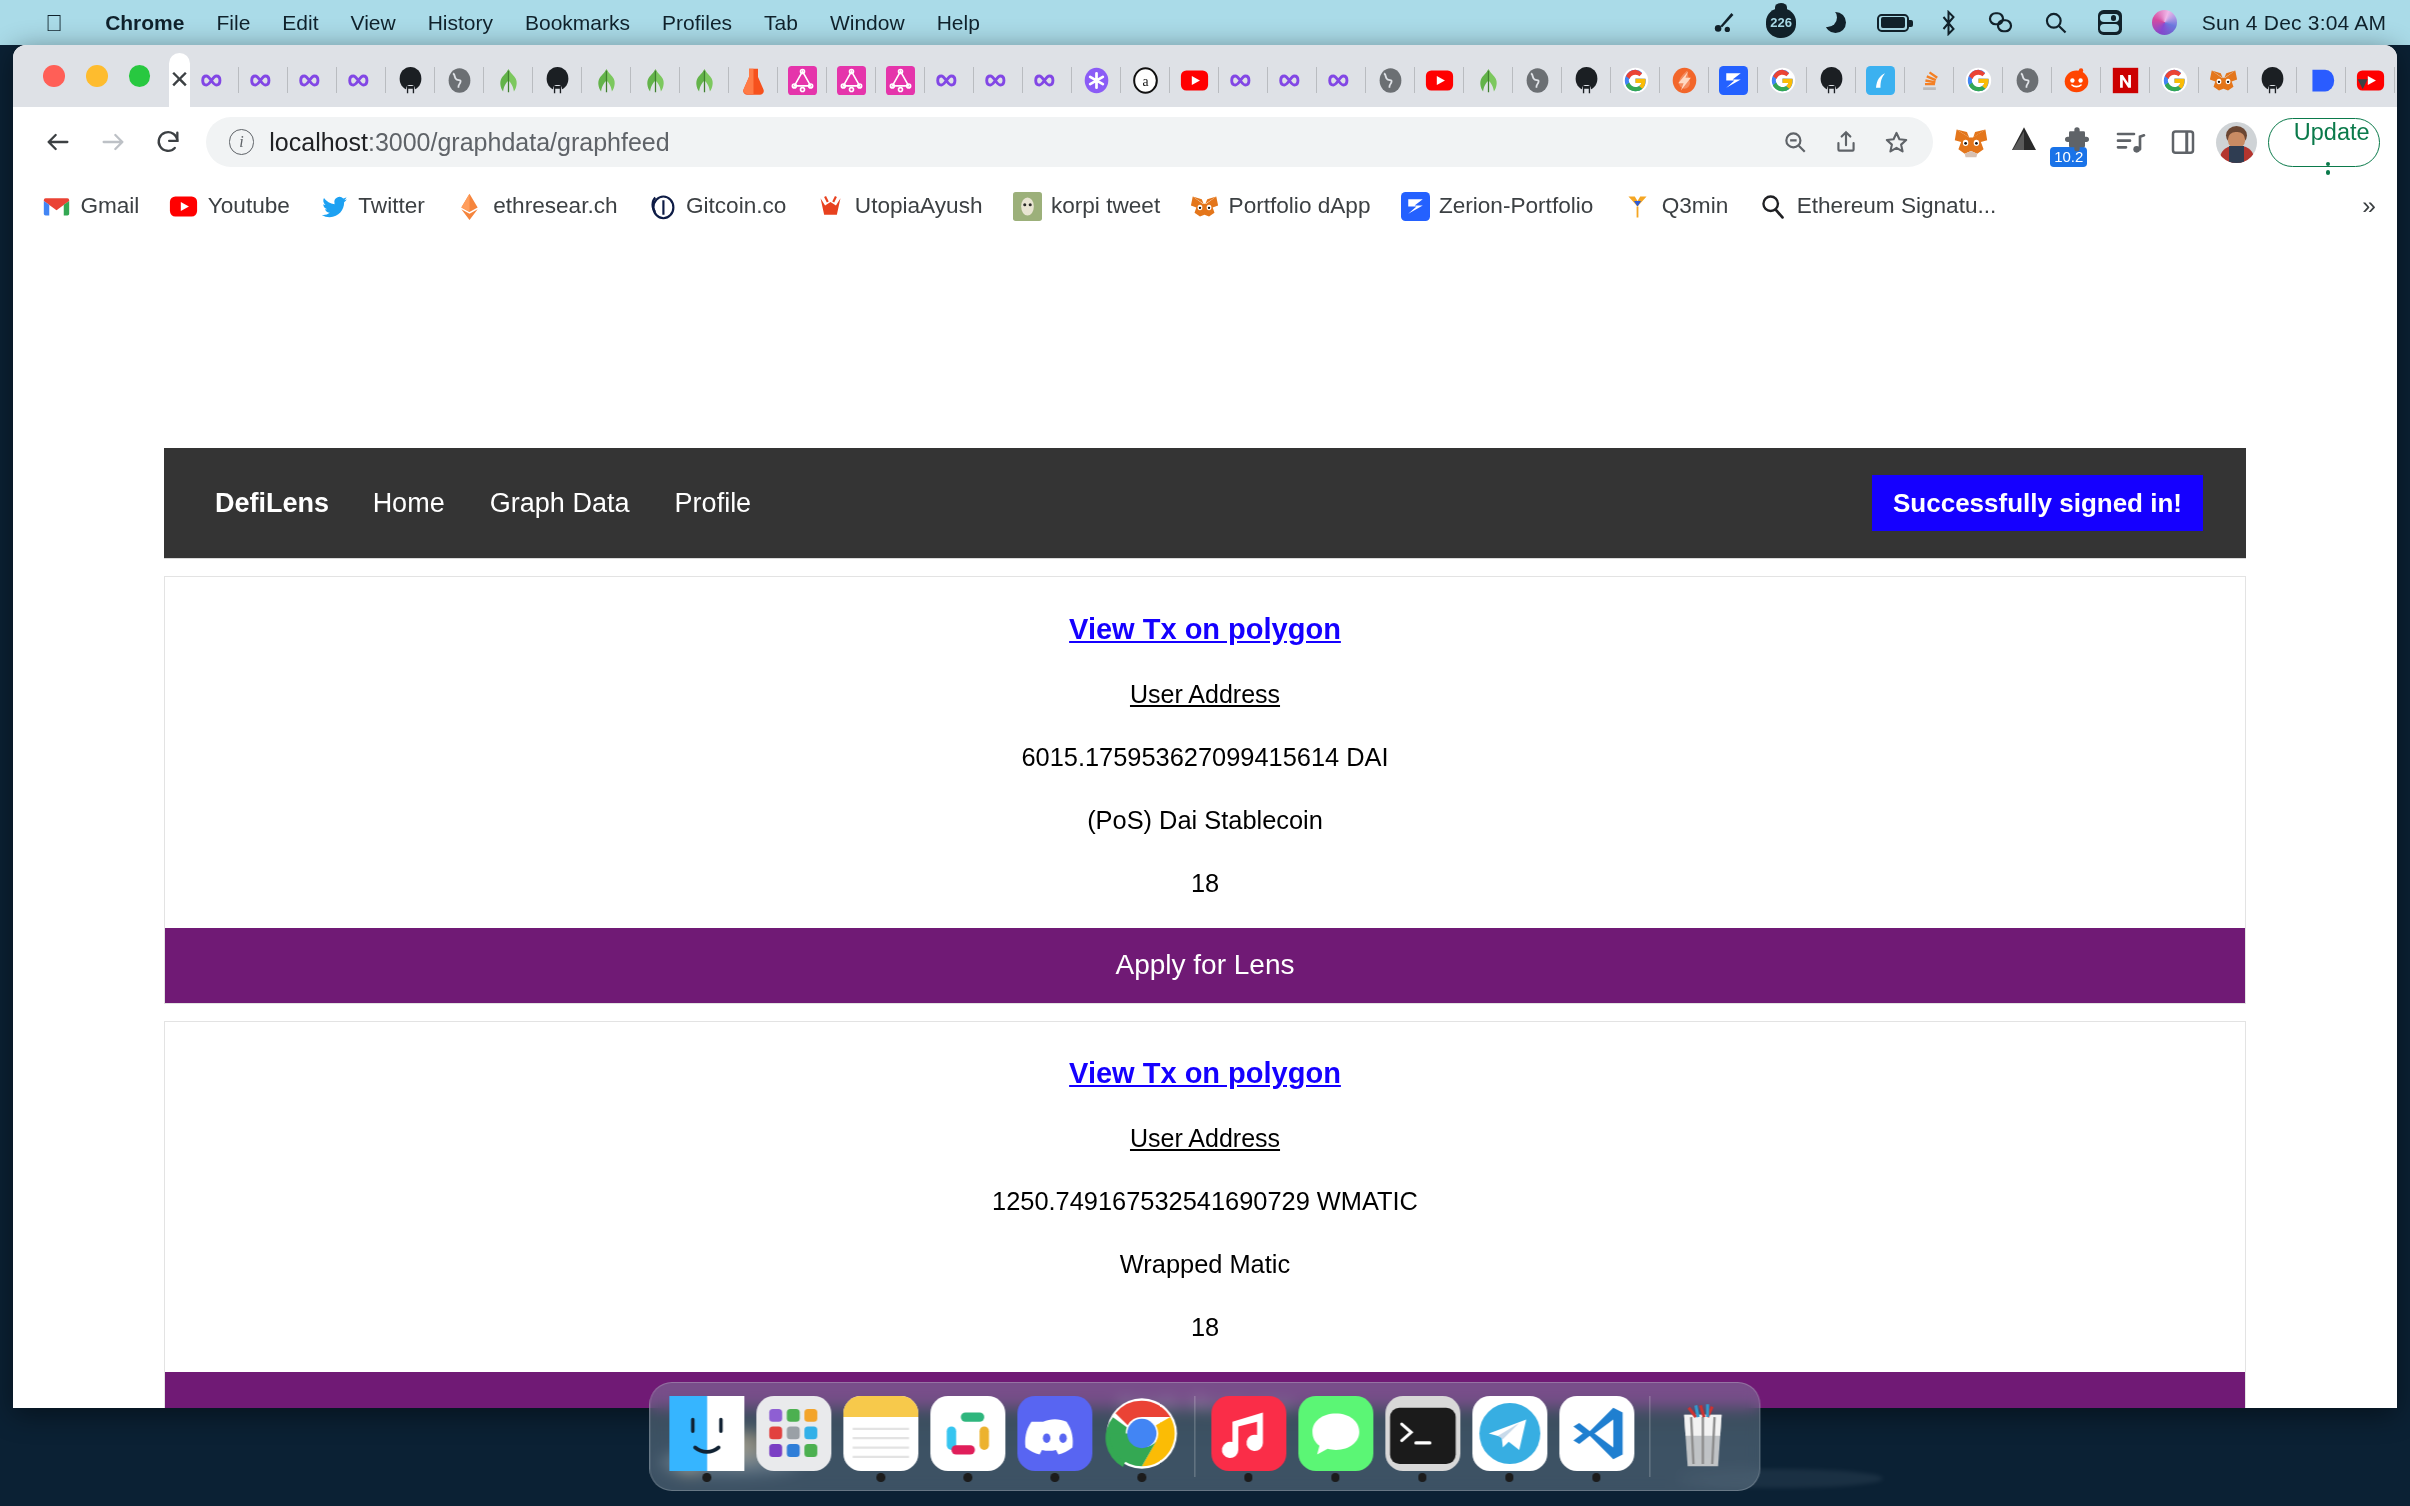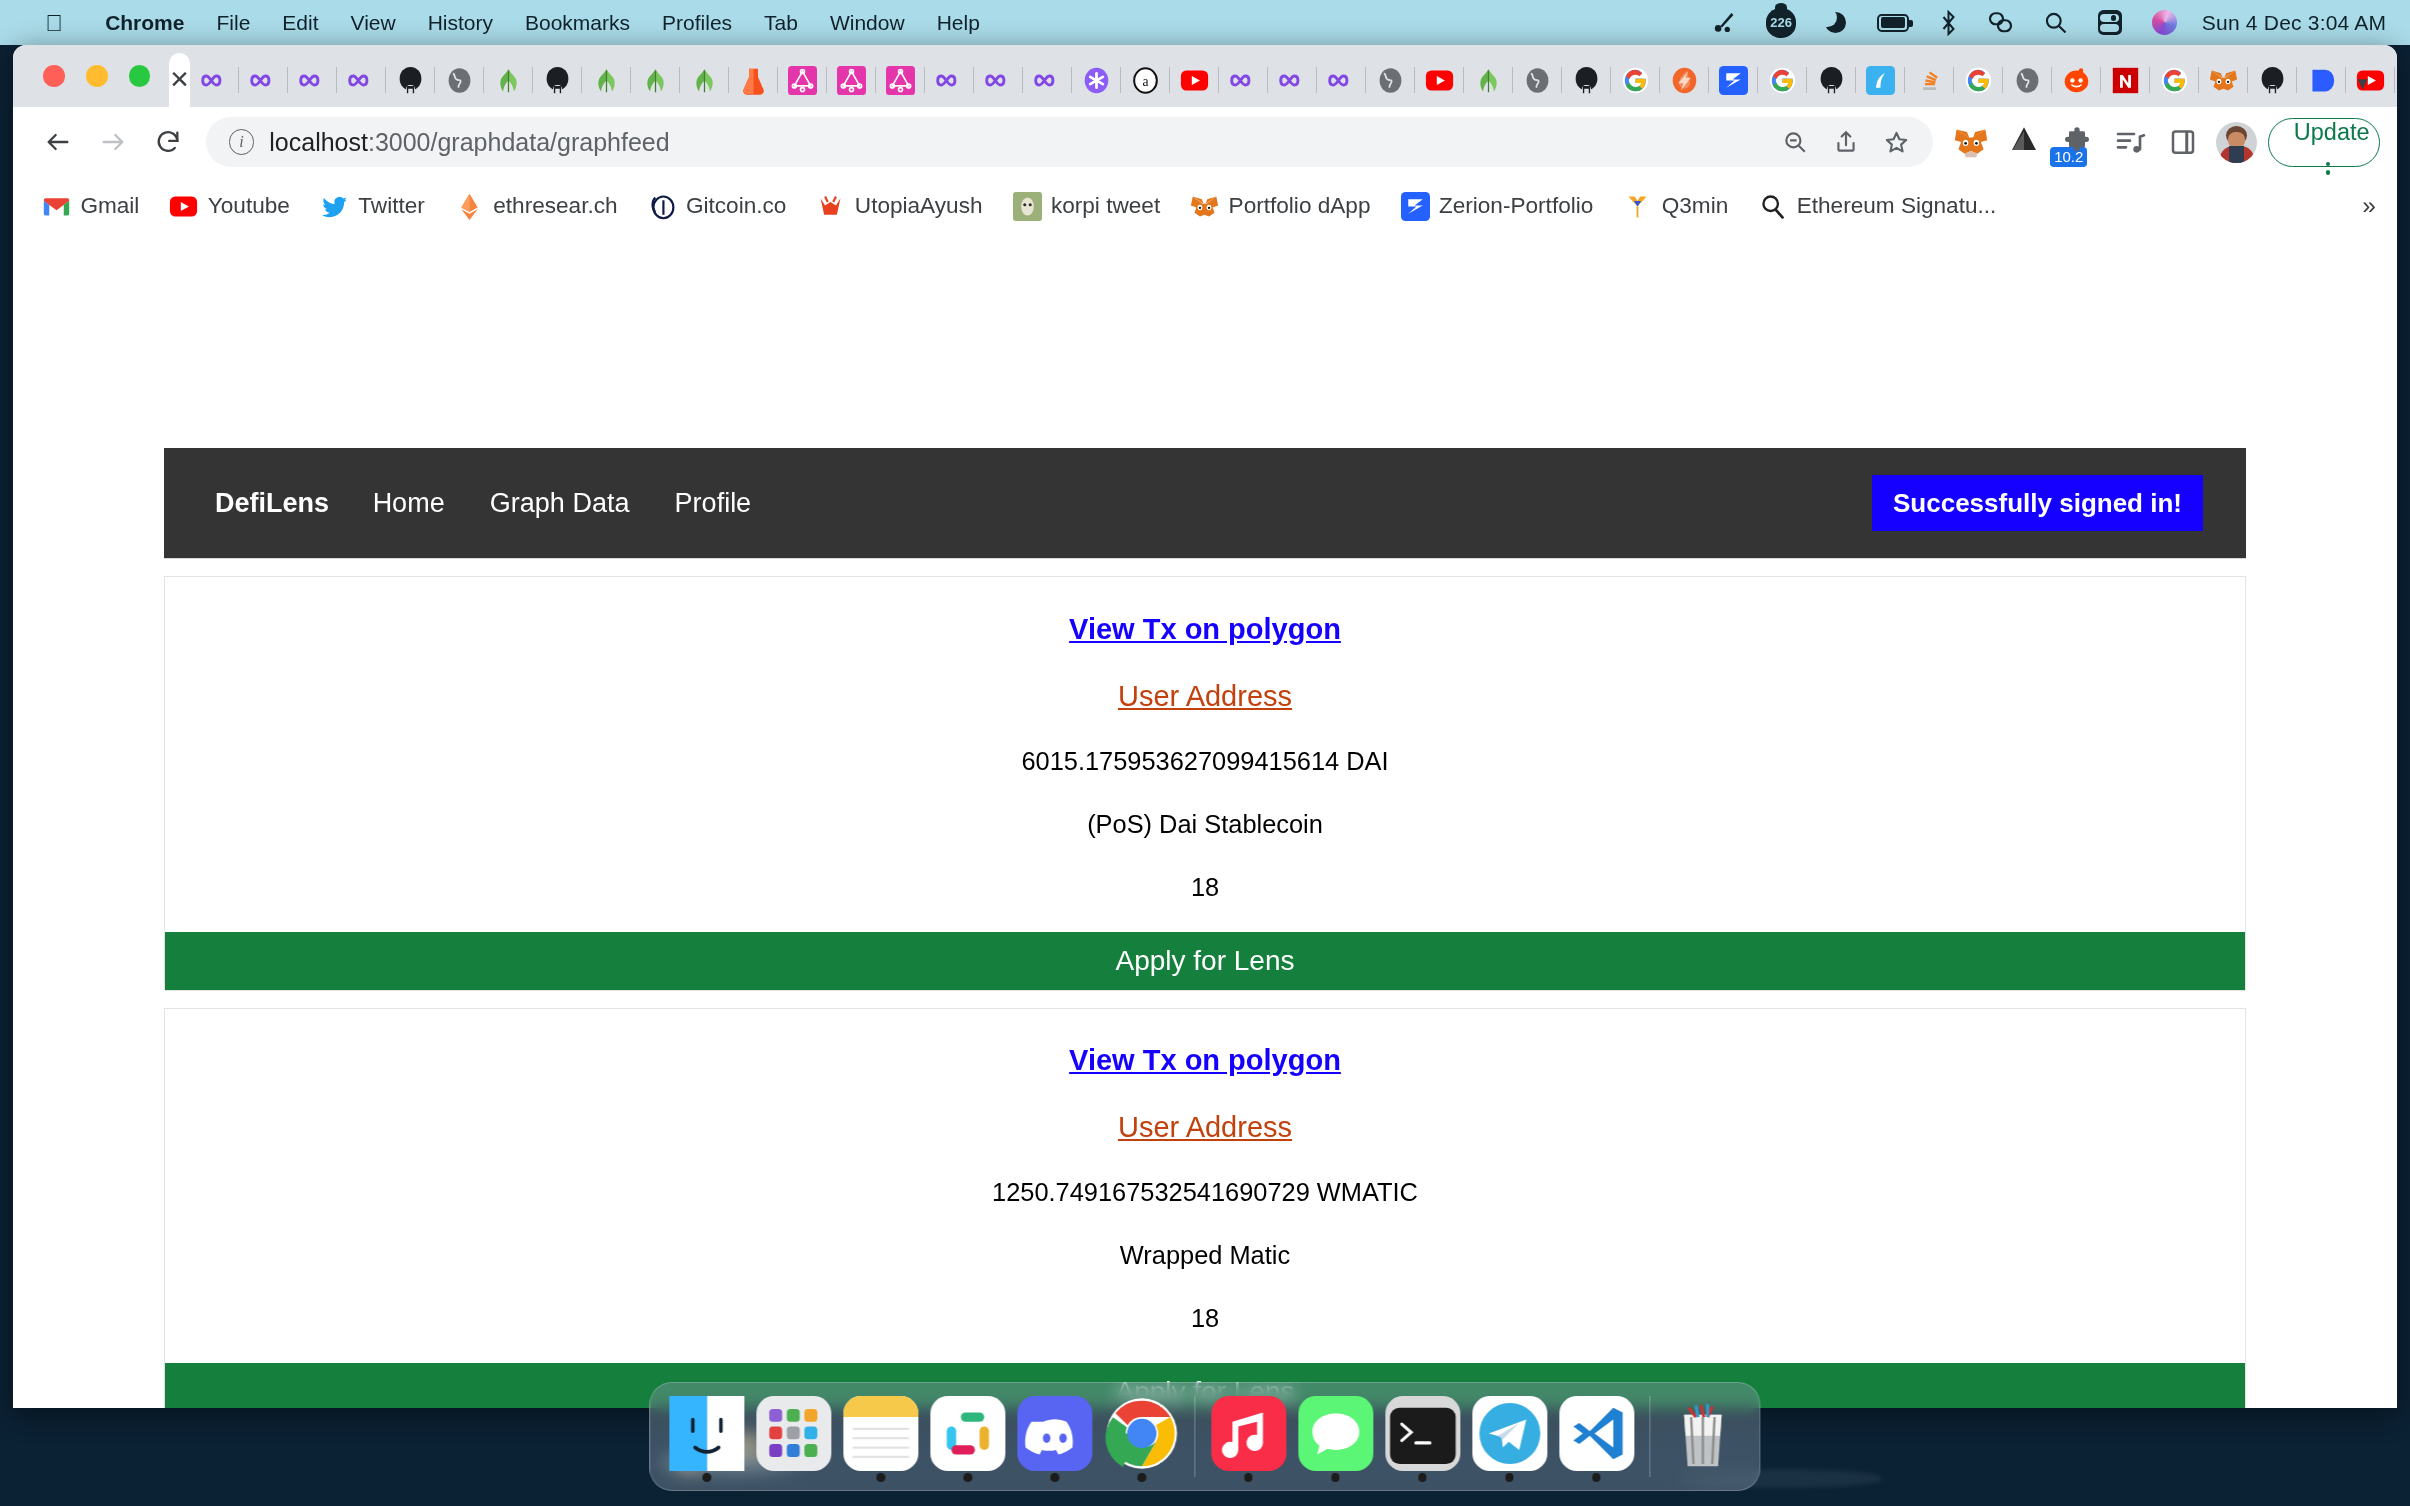--- a/index.html
+++ b/index.html
@@ -164,28 +164,28 @@
   .card{
     margin:17px 151px 0 151px;
     background:#fff; border:0.9px solid #e3e3e3;
   }
   .card-body{ padding:30px 0 24.5px 0; text-align:center; }
   .txlink{
     display:block; color:#1500ff; font-size:29px; font-weight:bold;
     text-decoration:underline; margin:5.6px 0 34px 0;
   }
   .addrlink{
-    display:block; color:#c2410c; font-size:29px; text-decoration:underline; margin-bottom:34px;
+    display:block; color:#000000; font-size:25px; text-decoration:underline; margin-bottom:34px;
   }
   .amount{ font-size:25.4px; color:#000; margin-bottom:34px;}
   .tokname{ font-size:25.4px; color:#000; margin-bottom:34px;}
   .decimals{ font-size:25.4px; color:#000; margin-bottom:5.6px;}
   .applybtn{
-    background:#15803d; color:#fff; text-align:center; font-size:28px;
-    height:58px; display:flex;align-items:center;justify-content:center;
+    background:#701a75; color:#fff; text-align:center; font-size:28px;
+    height:75px; display:flex;align-items:center;justify-content:center;
   }
 
   
   #dock{
     position:absolute; left:50%; transform:translateX(-50%); bottom:15px;
     height:109px; background:rgba(130,150,168,.42);
     border:0.9px solid rgba(255,255,255,.22);
     border-radius:22.6px; display:flex; align-items:center; padding:0 13px; gap:0;
     backdrop-filter:blur(7.5px);
   }

